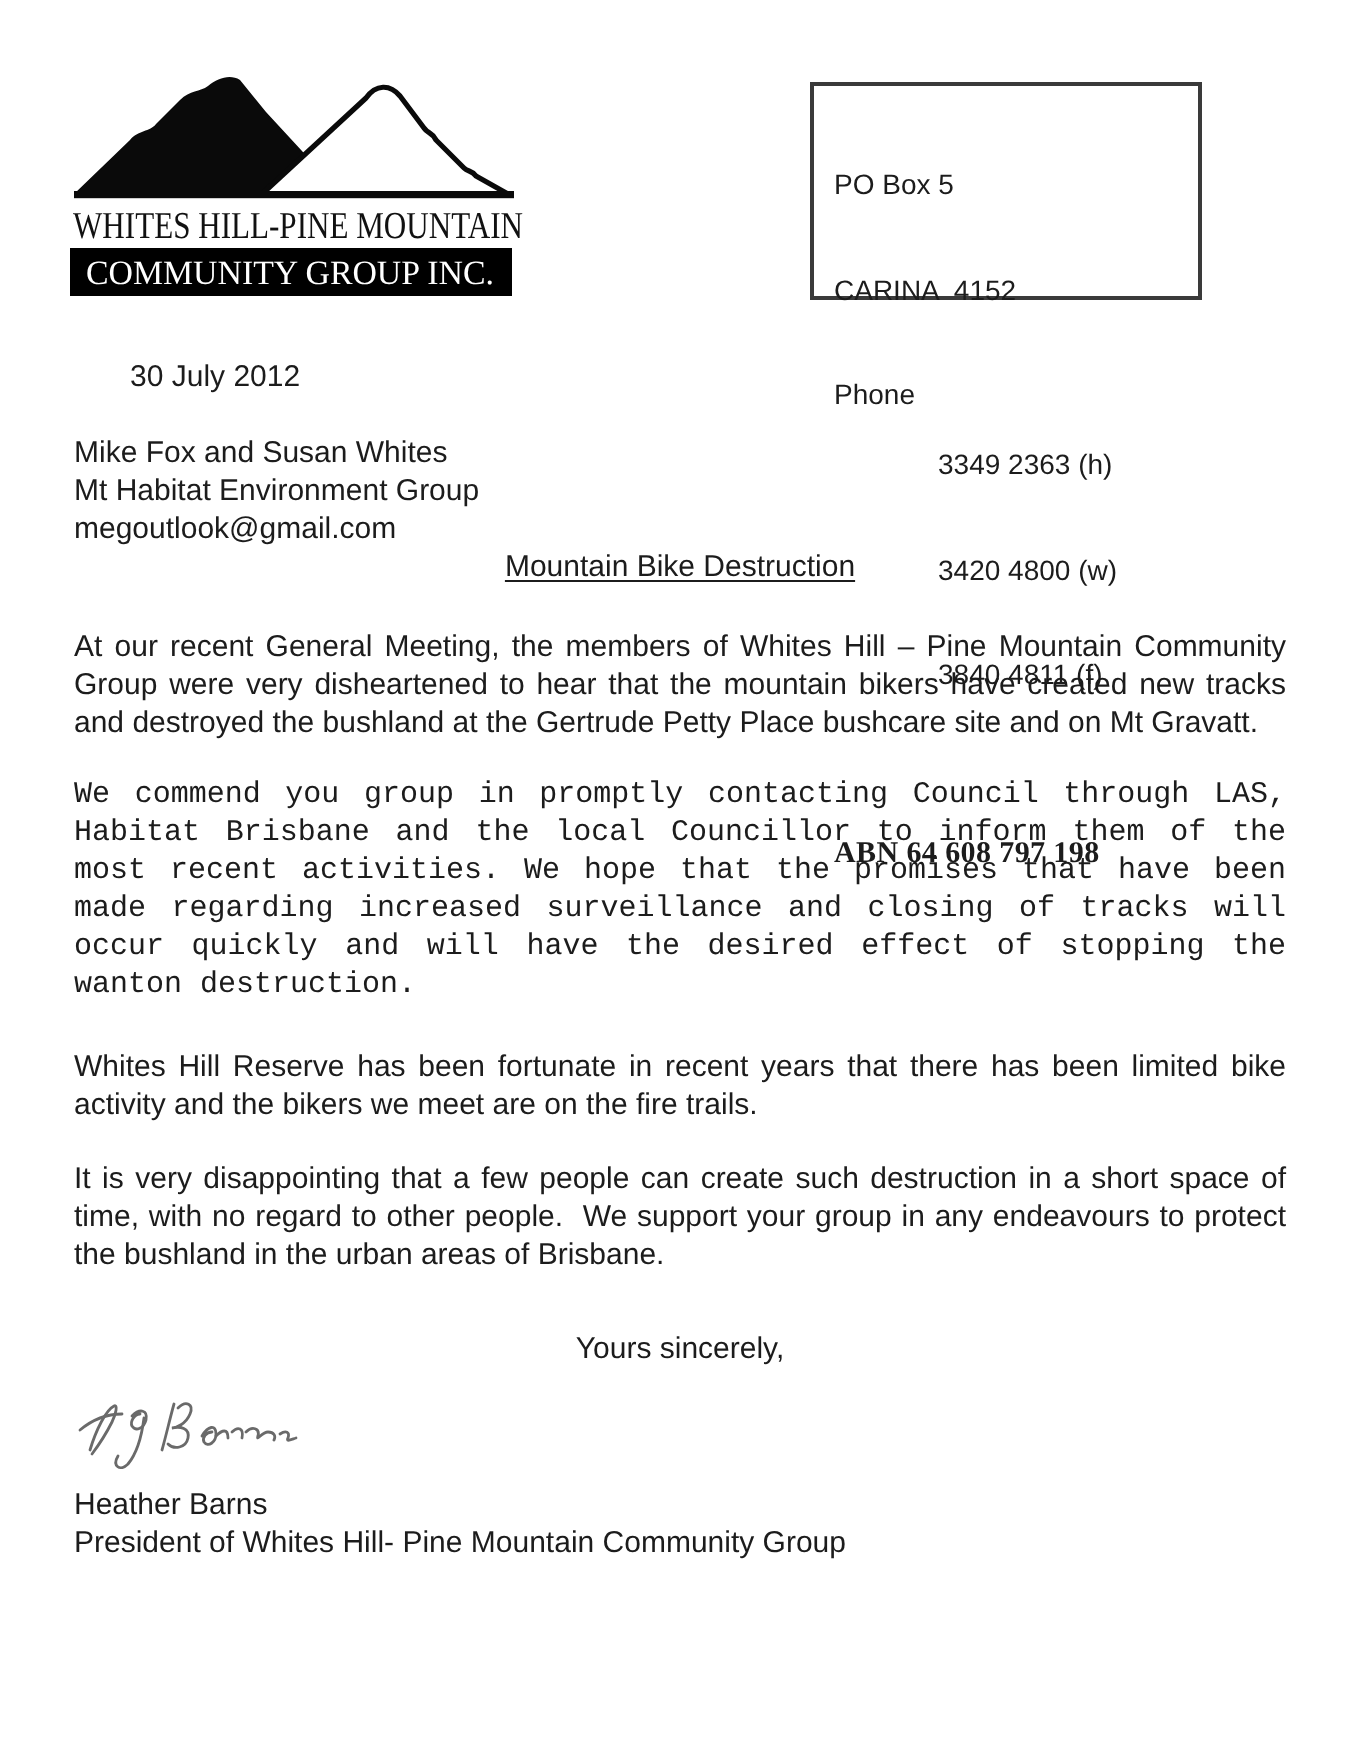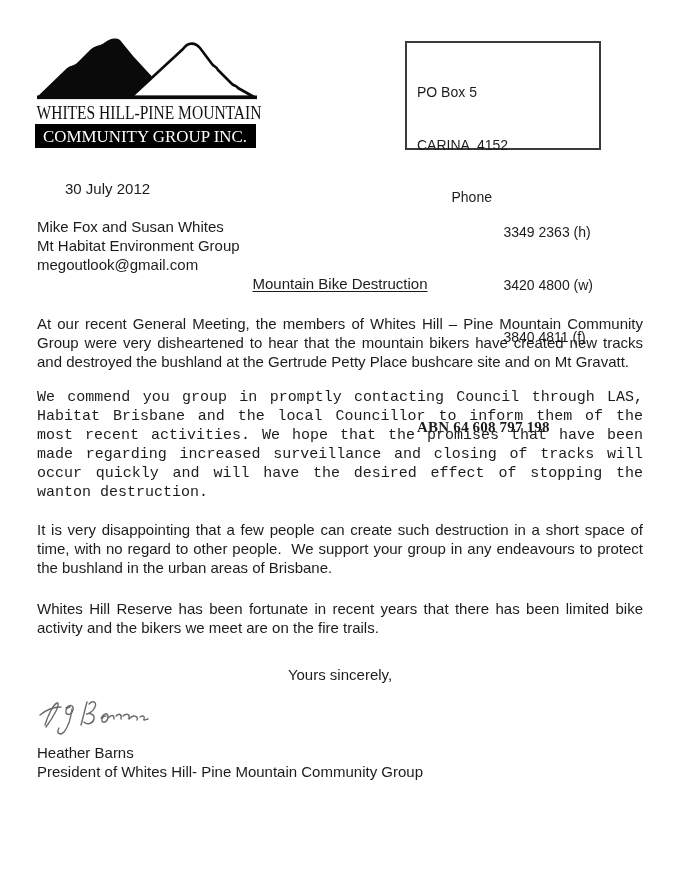--- a/index.html
+++ b/index.html
@@ -16,21 +16,21 @@
     overflow:hidden;margin:0 auto;
   }
   
   .header{position:relative;height:150px;}
   .logo{position:absolute;left:35px;top:28px;width:230px;height:121px;}
   .contact-box{
     position:absolute;left:405px;top:41px;width:196px;height:109px;box-sizing:border-box;
     border:2px solid var(--box_border);padding:6px 6px 6px 10px;
     font-size:14px;line-height:17.5px;white-space:pre-wrap;
   }
-  .phone-row{display:flex;justify-content:flex-end;}
+  .phone-row{display:flex;}
   .phone-row .phone-label{width:52px;flex:0 0 52px;}
   .abn{font-family:"Liberation Serif", serif;font-weight:bold;font-size:15px;margin-top:2px;letter-spacing:.2px;}
   
   .content{padding:0 38px 0 37px;font-size:15px;line-height:19px;}
   .date{margin-top:29px;margin-left:28px;}
   .recipient{margin-top:19px;}
   .salutation-row{margin-top:27px;}
   .subject{text-align:center;margin-top:0;}
   .subject span{text-decoration:underline;text-underline-offset:2px;}
   .para{margin:0;text-align:justify;white-space:pre-wrap;}
@@ -90,22 +90,22 @@
       <div>megoutlook@gmail.com</div>
     </div>
 
 
     <div class="subject">
       <span>Mountain Bike Destruction</span>
     </div>
 
     <p class="para p1">At our recent General Meeting, the members of Whites Hill – Pine Mountain Community Group were very disheartened to hear that the mountain bikers have created new tracks and destroyed the bushland at the Gertrude Petty Place bushcare site and on Mt Gravatt.</p>
     <p class="para p2">We commend you group in promptly contacting Council through LAS, Habitat Brisbane and the local Councillor to inform them of the most recent activities. We hope that the promises that have been made regarding increased surveillance and closing of tracks will occur quickly and will have the desired effect of stopping the wanton destruction.</p>
+    <p class="para p3">Whites Hill Reserve has been fortunate in recent years that there has been limited bike activity and the bikers we meet are on the fire trails.</p>
     <p class="para p4">It is very disappointing that a few people can create such destruction in a short space of time, with no regard to other people.  We support your group in any endeavours to protect the bushland in the urban areas of Brisbane.</p>
-    <p class="para p3">Whites Hill Reserve has been fortunate in recent years that there has been limited bike activity and the bikers we meet are on the fire trails.</p>
 
     <div class="closing">Yours sincerely,</div>
 
     <div class="signature">
       <svg width="130" height="44" viewBox="0 0 130 44" aria-hidden="true">
         <g fill="none" stroke="var(--signature_ink)" stroke-width="1.4" stroke-linecap="round">
 
           <path d="M8,31 C11,21 16,11 20,9 C22,8 21,13 19,17 C16,23 12,29 9,33"></path>
           <path d="M3,21 C9,16 16,13 24,13"></path>
 

